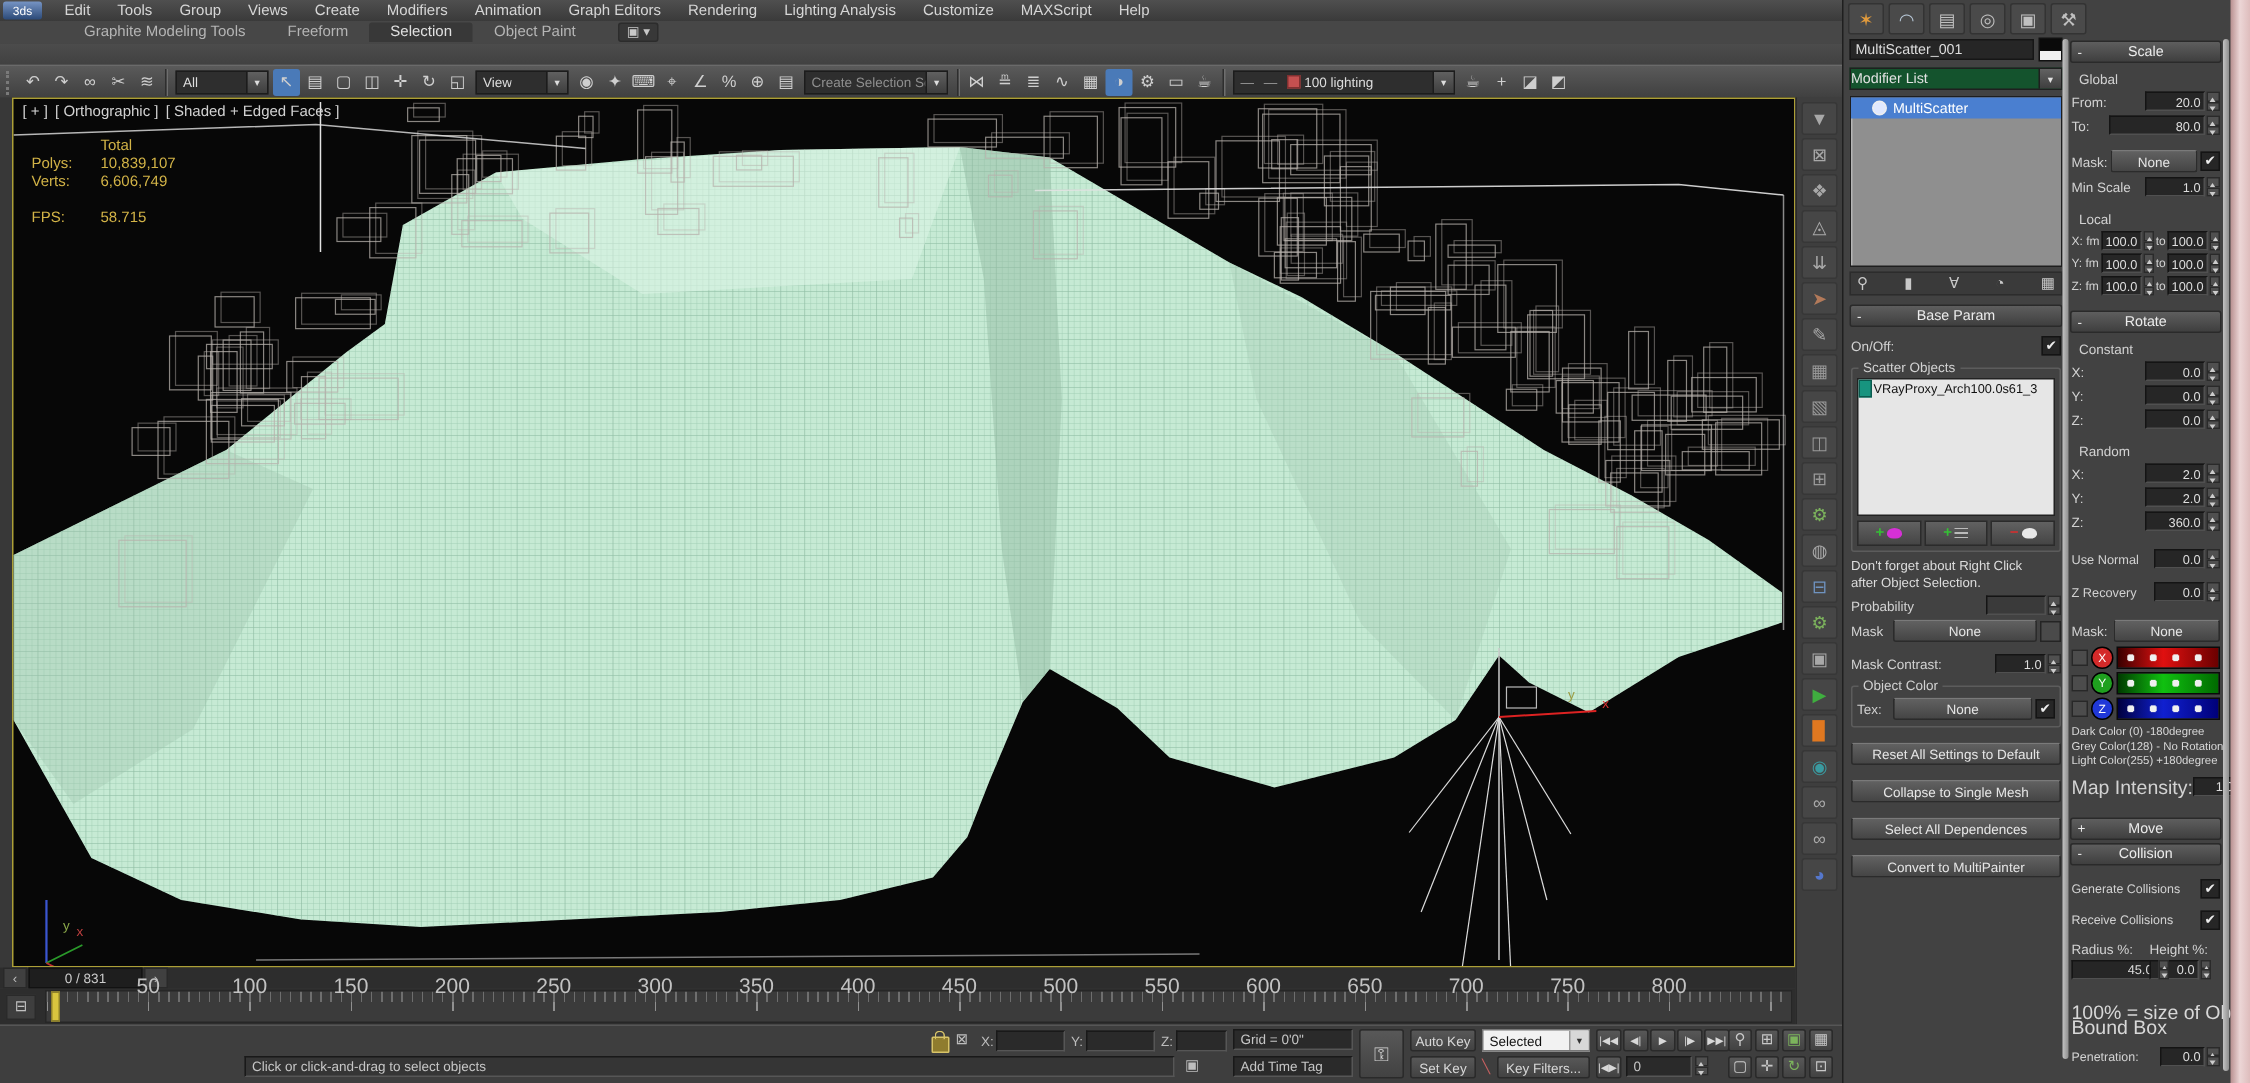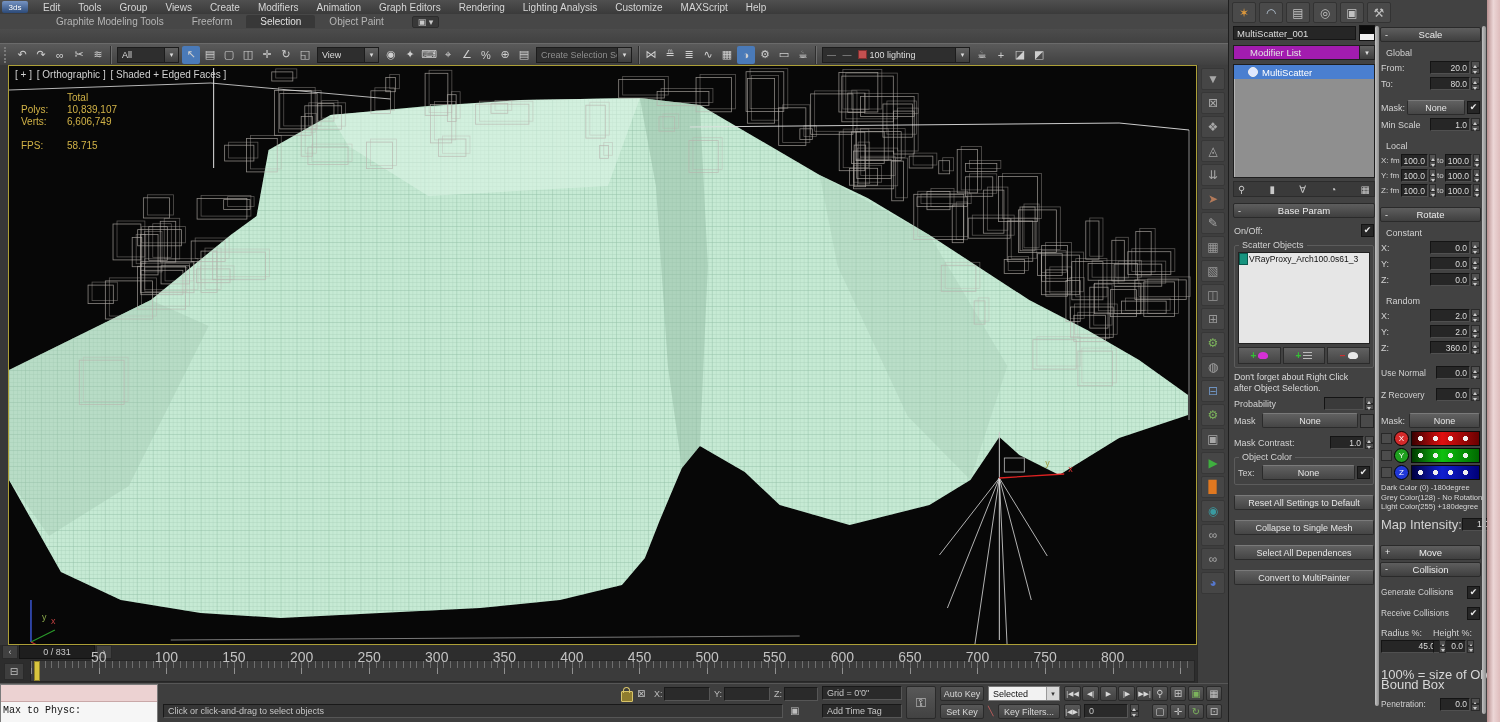--- a/index.html
+++ b/index.html
@@ -91,22 +91,22 @@
          background:#4a4a4a;border:1px solid #333;border-radius:2px}
   .cp-left{position:absolute;left:4px;top:25px;width:142px}
   .cp-right{position:absolute;left:151px;top:25px;width:101px}
   .vscroll{position:absolute;width:4px;background:linear-gradient(90deg,#c2c2c2,#8e8e8e);border-radius:2px}
   .pinkedge{position:absolute;left:258px;top:0;width:14px;height:722px;
             background:linear-gradient(90deg,#b89090 0,#ecd6d6 45%,#dcb9b9 100%)}
   .namerow{display:flex;align-items:center}
   .namefield{flex:1;height:14px;background:#262626;border:1px solid #161616;color:#ddd;font-size:9.5px;
              display:flex;align-items:center;padding:0 3px;box-sizing:border-box;white-space:nowrap;overflow:hidden}
   .swatch{width:14px;height:14px;border:1px solid #111;background:linear-gradient(#0a0a0a 55%,#f0f0f0 55%);margin-left:3px;flex:none}
-  .modlist{height:15px;background:#a21caf;border:1px solid #1f1f1f;display:flex;align-items:center;font-size:9.5px;
-           color:#e2e2e2;padding-left:16px;margin-top:4px;box-sizing:border-box}
+  .modlist{height:15px;background:#14532d;border:1px solid #1f1f1f;display:flex;align-items:center;font-size:9.5px;
+           color:#e2e2e2;padding-left:0;margin-top:4px;box-sizing:border-box}
   .modlist .arr{margin-left:auto;width:14px;height:100%;background:linear-gradient(#626262,#3e3e3e);display:flex;
                 align-items:center;justify-content:center;font-size:7px;border-left:1px solid #1f1f1f}
   .stack{height:112px;background:#8f8f8f;border:1px solid #1e1e1e;margin-top:4px;box-shadow:inset 1px 1px 0 #b5b5b5}
   .stackrow{height:14px;background:#4a7fd0;color:#fff;font-size:9.5px;display:flex;align-items:center;padding-left:14px}
   .strowicon{width:8px;height:8px;border:1px solid #eee;border-radius:50%;margin-right:4px;background:#dfe8ff}
   .stackbar{display:flex;margin-top:3px;padding:1px 4px;background:#3a3a3a;border:1px solid #2c2c2c;height:16px;
             box-sizing:border-box;align-items:center;justify-content:space-between;font-size:10px;color:#c8c8c8}
   .rollout{margin-top:6px}
   .rh{height:13px;background:linear-gradient(#5e5e5e,#3f3f3f);border:1px solid #2a2a2a;border-radius:2px;
       display:flex;align-items:center;font-size:9.5px;color:#ececec;position:relative}
@@ -607,24 +607,20 @@
           <span class="tick">600</span>
           <span class="tick">650</span>
           <span class="tick">700</span>
           <span class="tick">750</span>
           <span class="tick">800</span>
         </div>
     </div>
   </div>
 
   <div class="statusbar">
-    <div class="listener">
-      <div class="l-pink"></div>
-      <div class="l-white">Max to Physc:</div>
-    </div>
     <span class="minilock" style="left:621px;top:7px"></span>
     <span class="slabel navi" style="left:637px;top:3px">⊠</span>
     <span class="slabel" style="left:654px;top:3px">X:</span>
     <div class="sfield" style="left:664px;top:3px;width:46px"></div>
     <span class="slabel" style="left:714px;top:3px">Y:</span>
     <div class="sfield" style="left:724px;top:3px;width:46px"></div>
     <span class="slabel" style="left:774px;top:3px">Z:</span>
     <div class="sfield" style="left:784px;top:3px;width:34px"></div>
     <div class="sfield" style="left:822px;top:2px;width:80px">Grid = 0'0"</div>
     <div class="sfield" style="left:163px;top:20px;width:620px;background:#353535">Click or click-and-drag to select objects</div>
@@ -789,21 +785,21 @@
           <div class="prow">
             <span class="plabel">From:</span>
             <span class="field" style="width:40px">20.0</span>
             <span class="spin">
                 <i class="up"></i>
                 <i class="dn"></i>
               </span>
           </div>
           <div class="prow">
             <span class="plabel">To:</span>
-            <span class="field" style="width:40px">80.0</span>
+            <span class="field" style="width:64px">80.0</span>
             <span class="spin">
                 <i class="up"></i>
                 <i class="dn"></i>
               </span>
           </div>
           <div class="prow" style="margin-top:10px">
             <span style="width:26px">Mask:</span>
             <span class="btn" style="flex:1">None</span>
             <span class="chk">✔</span>
           </div>

